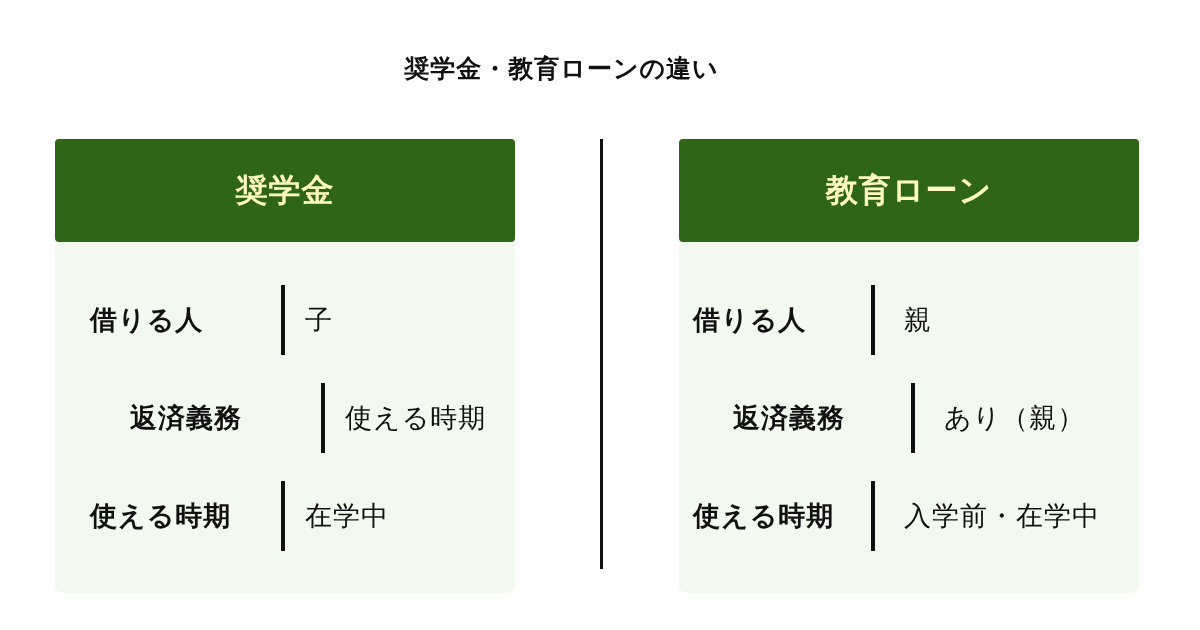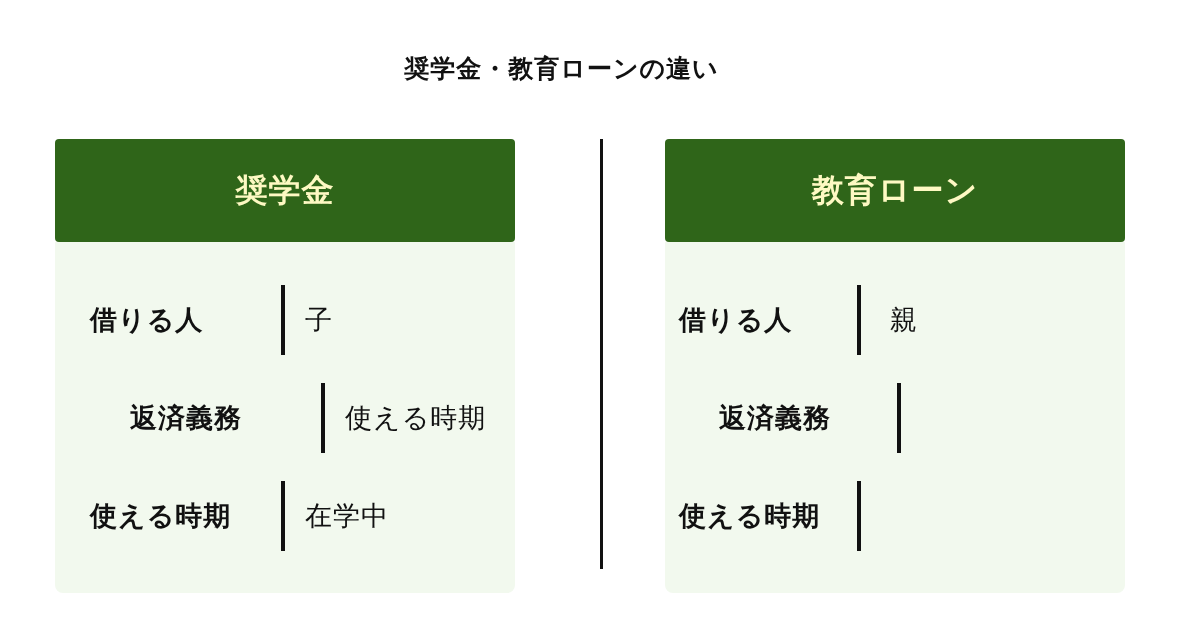--- a/index.html
+++ b/index.html
@@ -11,21 +11,21 @@
     position: absolute; left: 0; top: 44px; width: 1123px; text-align: center;
     font-size: 25px; font-weight: bold; letter-spacing: 1px; line-height: 50px;
   }
   .divider {
     position: absolute; left: 600px; top: 139px; width: 3px; height: 430px; background: #111;
   }
   .card {
     position: absolute; top: 139px; width: 460px; height: 454px;
   }
   .card.left { left: 55px; }
-  .card.right { left: 665px; }
+  .card.right { left: 679px; }
   .card-header {
     height: 103px; background: #2f6519; border-radius: 4px;
     display: flex; align-items: center; justify-content: center;
     color: #fef9c3; font-size: 32px; font-weight: bold; letter-spacing: 1px;
     position: relative; z-index: 2;
   }
   .card-body {
     position: absolute; top: 103px; left: 0; width: 460px; height: 351px;
     background: #f2f9ee; border-radius: 0 0 8px 8px;
   }
@@ -84,19 +84,21 @@
   <div class="card-header">教育ローン</div>
   <div class="card-body">
     <div class="row r0">
       <span class="label">借りる人</span>
       <span class="sep"></span>
       <span class="value">親</span>
     </div>
     <div class="row r1">
       <span class="label">返済義務</span>
       <span class="sep"></span>
+      <span class="value">あり（親）</span>
     </div>
     <div class="row r2">
       <span class="label">使える時期</span>
       <span class="sep"></span>
+      <span class="value">入学前・在学中</span>
     </div>
   </div>
 </div>
 
 </body></html>

